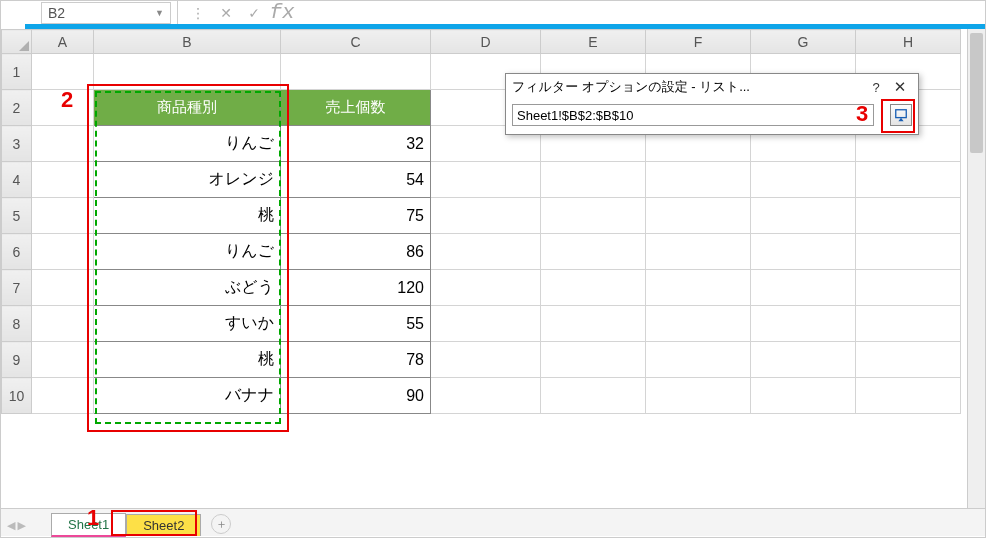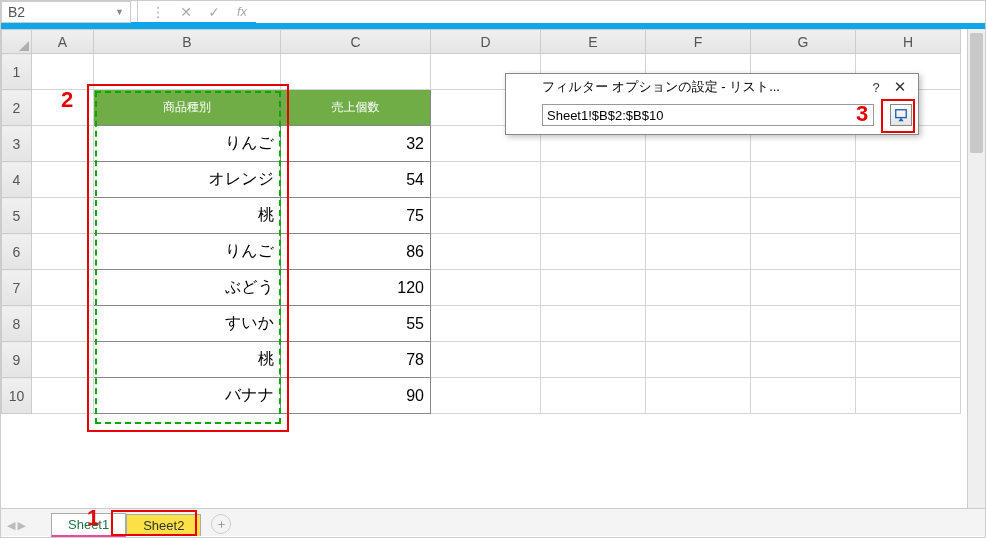--- a/index.html
+++ b/index.html
@@ -1,54 +1,54 @@
 <!DOCTYPE html>
 <html><head>
 <meta charset="utf-8">
 <style>
   * { box-sizing: border-box; margin: 0; padding: 0; }
   body { font-family: "Meiryo", "Yu Gothic", sans-serif; font-size: 14px; background: #fff; user-select: none; }
   .container { width: 986px; height: 538px; position: relative; border: 1px solid #ccc; overflow: hidden; }
 
   
-  .formula-bar { height: 28px; border-bottom: 7px solid #0ea5e9; display: flex; align-items: center; background: #fff; padding-left: 0; }
+  .formula-bar { height: 28px; border-bottom: 5px solid #0ea5e9; display: flex; align-items: center; background: #fff; padding-left: 16px; margin-left: 24px; }
   .name-box { width: 130px; height: 22px; border: 1px solid #ccc; display: flex; align-items: center; padding: 0 6px; background: #fff; justify-content: space-between; }
   .name-box-text { color: #555; }
   .name-box-arrow { color: #888; font-size: 9px; }
   .fb-sep { width: 1px; height: 100%; background: #ccc; margin: 0 6px; }
   .fb-btn { width: 28px; height: 22px; display: flex; align-items: center; justify-content: center; color: #aaa; cursor: default; }
-  .fb-fx { font-style: italic; font-family: Liberation Sans, sans-serif; font-size: 13px; }
+  .fb-fx { font-style: italic; font-family: Liberation Mono, monospace; font-size: 21px; }
   .fb-input { flex: 1; height: 22px; border: none; outline: none; padding: 0 6px; }
 
   
   .grid-wrapper { position: relative; }
   .grid { border-collapse: collapse; table-layout: fixed; }
   .corner { width: 30px; height: 24px; background: linear-gradient(#f0f0f0,#e4e4e4); border: 1px solid #ccc; position: relative; }
   .corner::after { content:""; position:absolute; right:2px; bottom:2px; width:0; height:0; border-left:10px solid transparent; border-bottom:10px solid #b0b0b0; }
   .col-h { background: linear-gradient(#f0f0f0,#e4e4e4); border: 1px solid #ccc; text-align: center; color: #555; font-weight: normal; height: 24px; }
   .row-h { background: linear-gradient(#f0f0f0,#e4e4e4); border: 1px solid #ccc; text-align: center; color: #555; font-weight: normal; width: 30px; }
   .cell { border: 1px solid #d4d4d4; height: 36px; padding: 0 6px; vertical-align: middle; background: #fff; }
 
   
   .col-A{width:62px}.col-B{width:187px}.col-C{width:150px}.col-D{width:110px}.col-E{width:105px}.col-F{width:105px}.col-G{width:105px}.col-H{width:105px}
 
   
-  .tbl-header { background:#70AD47; color:#fff; text-align:center; font-size:12px; border:1px solid #888; }
+  .tbl-header { background:#70AD47; color:#fff; text-align:center; font-size:15px; border:1px solid #888; }
   .tbl-cell-b { border:1px solid #888; text-align:right; font-size:16px;margin-top:34px; }
   .tbl-cell-c { border:1px solid #888; text-align:right; font-size:16px; }
 
   
   .marquee { position:absolute; border:2px dashed #00a800; pointer-events:none; }
 
   
   .red-box { position:absolute; border:2px solid #e80000; pointer-events:none; }
   .red-num { position:absolute; color:#e80000; font-weight:bold; font-size:22px; pointer-events:none; }
 
   
-  .dialog { position:absolute; background:#fff; border:1px solid #888; box-shadow:2px 2px 6px rgba(0,0,0,.25);padding-left:30px; }
+  .dialog { position:absolute; background:#fff; border:1px solid #888; box-shadow:2px 2px 6px rgba(0,0,0,.25); }
   .dlg-title { display:flex; align-items:center; padding:4px 6px; font-size:13px; }
   .dlg-title-text { flex:1; white-space:nowrap; overflow:hidden; text-overflow:ellipsis; }
   .dlg-help { width:24px; text-align:center; color:#333; }
   .dlg-close { width:24px; text-align:center; font-size:15px; color:#333; cursor:pointer; }
   .dlg-body { display:flex; align-items:center; padding:4px 6px 8px 6px; gap:16px; }
   .dlg-input { flex:1; height:22px; border:1px solid #999; padding:0 4px; font-size:13px; font-family:inherit; outline:none; }
   .range-btn { width:22px; height:22px; border:1px solid #888; background:linear-gradient(#fdfdfd,#e4e4e4); display:flex; align-items:center; justify-content:center; cursor:pointer; }
   .range-btn svg { width:14px; height:14px; }
 
   

